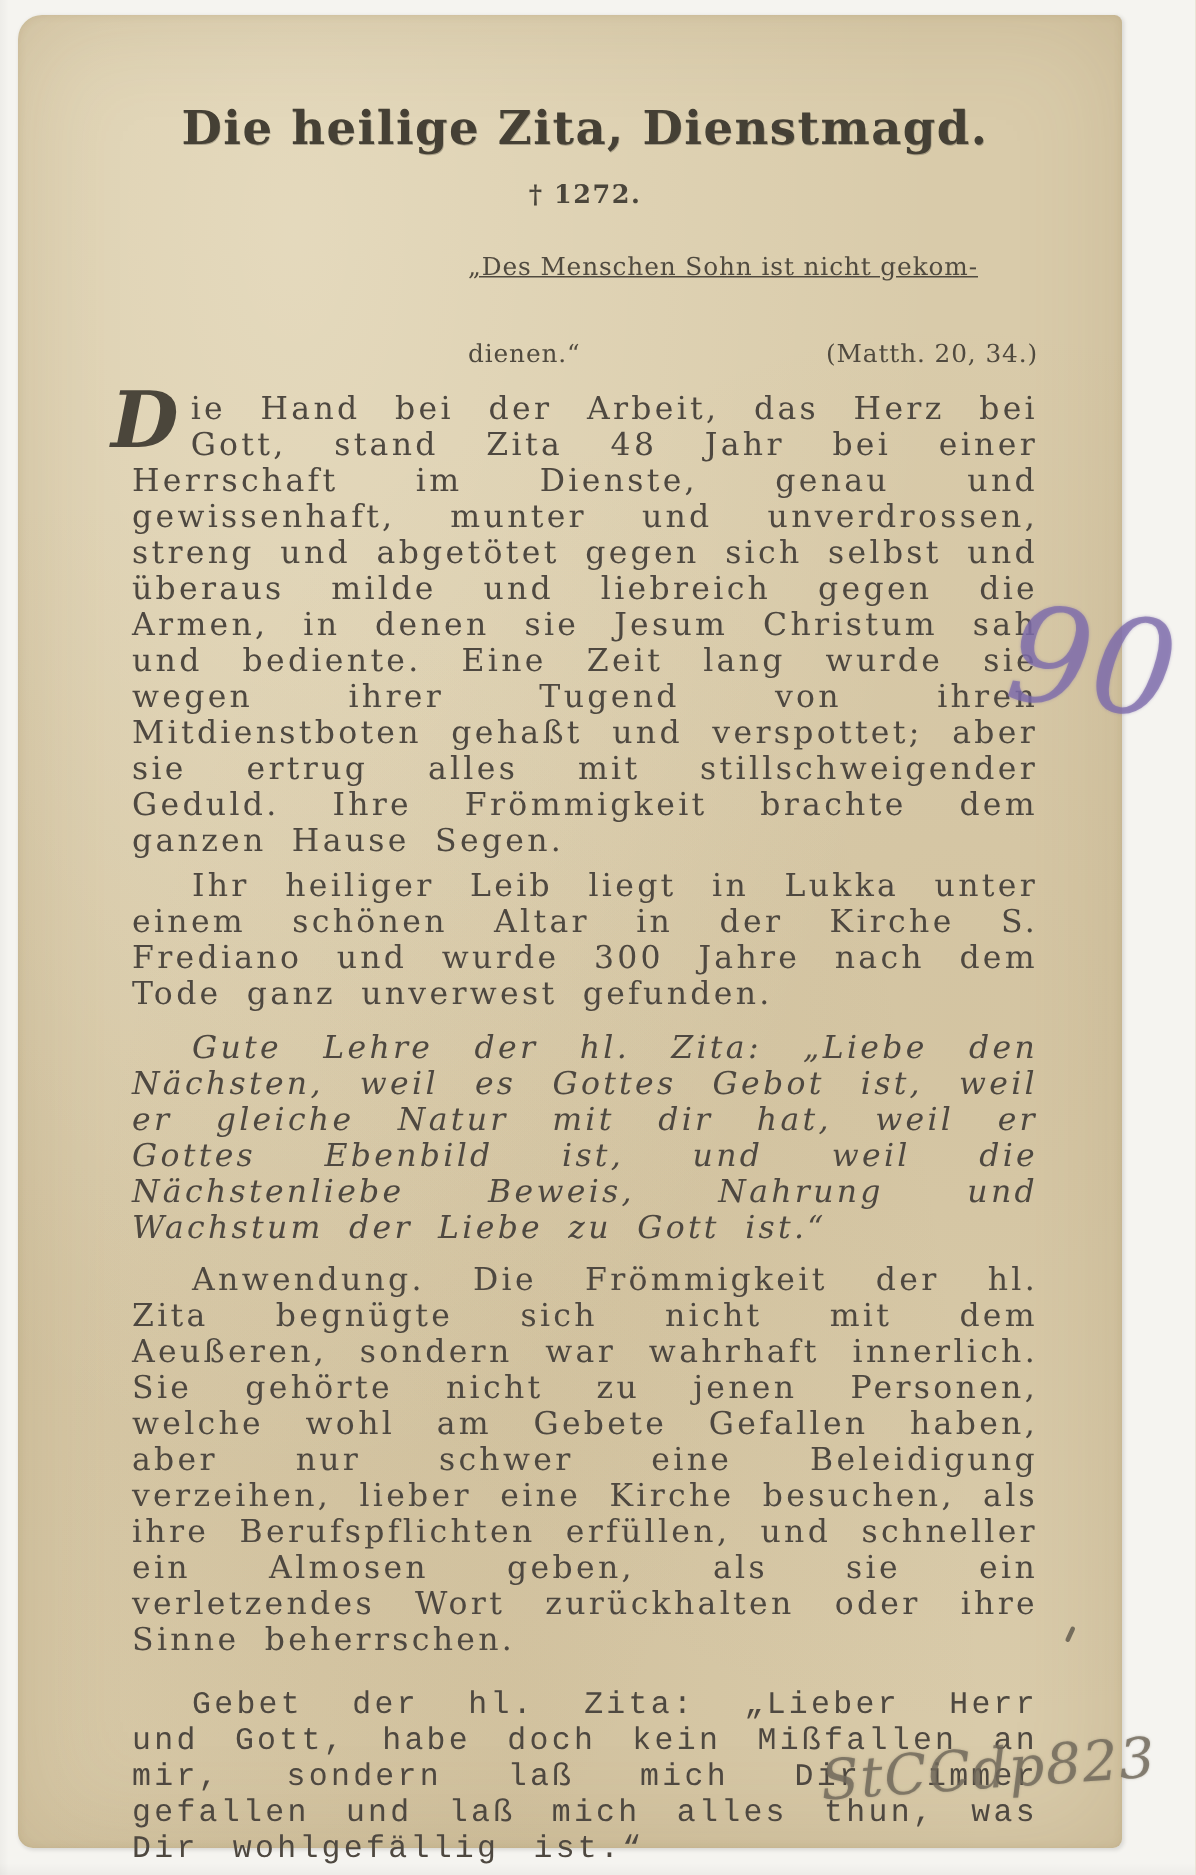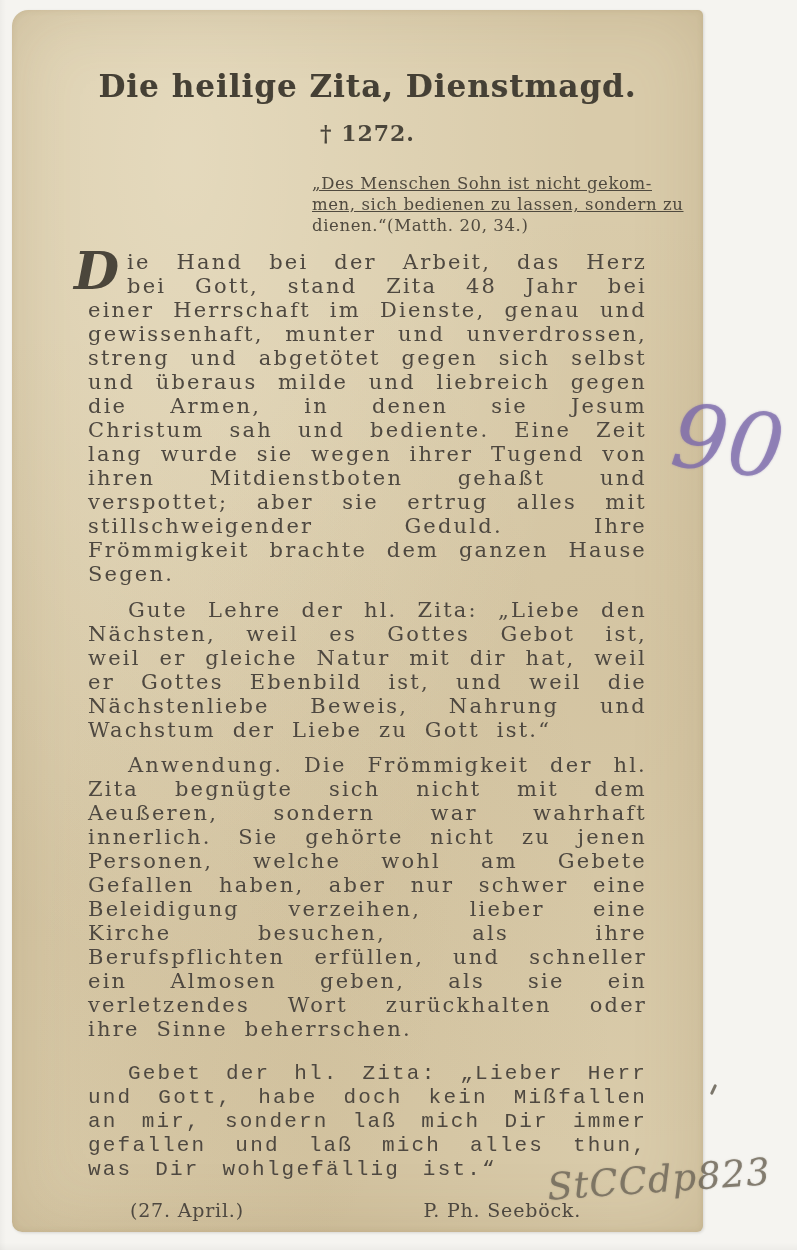--- a/index.html
+++ b/index.html
@@ -19,84 +19,85 @@
     inset: 0;
     background:
       linear-gradient(90deg, rgba(0,0,0,0.03), rgba(0,0,0,0) 6px),
       linear-gradient(0deg, rgba(0,0,0,0.03), rgba(0,0,0,0) 8px),
       #f5f4f0;
   }
   .paper {
     position: absolute;
     left: 12px;
     top: 10px;
-    width: 655px;
+    width: 736px;
     height: 1222px;
     background-color: #d9cbaa;
     background-image:
       radial-gradient(ellipse at 25% 12%, rgba(255,250,232,0.30), rgba(255,250,232,0) 55%),
       radial-gradient(ellipse at 85% 55%, rgba(148,118,66,0.08), rgba(148,118,66,0) 50%),
       radial-gradient(ellipse at 45% 96%, rgba(148,118,66,0.10), rgba(148,118,66,0) 55%),
       radial-gradient(ellipse at 5% 70%, rgba(148,118,66,0.07), rgba(148,118,66,0) 45%);
     border-radius: 16px 5px 6px 10px;
     box-shadow:
       inset 0 0 70px rgba(125, 98, 55, 0.18),
       inset 0 0 6px rgba(125, 98, 55, 0.15),
       1px 1px 3px rgba(0,0,0,0.12);
     color: #4e4840;
-    padding-left: 36px;
   }
   .content {
     position: absolute;
     left: 76px;
     right: 56px;
     top: 0;
   }
   .title {
     margin-top: 58px;
     text-align: center;
     font-size: 31px;
     font-weight: bold;
     letter-spacing: 1px;
     color: #454035;
     text-shadow: 0.4px 0.4px 0 rgba(69,64,53,0.35);
   }
   .obiit {
     margin-top: 16px;
     text-align: center;
-    font-size: 22px;
+    font-size: 17px;
     font-weight: bold;
     letter-spacing: 1px;
     color: #4b463b;
   }
   .epigraph {
     margin-top: 27px;
     margin-left: 224px;
     font-size: 16.5px;
     line-height: 21px;
     letter-spacing: 0.6px;
     color: #504a3f;
   }
   .epigraph .line { white-space: nowrap; text-decoration: underline; }
   .epigraph .last-line {
     display: flex;
+    justify-content: space-between;
+    margin-top: 37px;
   }
   .para {
     font-size: 21px;
     line-height: 24px;
     text-align: justify;
     letter-spacing: 2.2px;
     word-spacing: 8px;
     color: #4e4840;
     margin: 0;
   }
   .indent { text-indent: 40px; }
   .p1 { margin-top: 14px; }
   .p2 { margin-top: 6px; }
-  .p3 { margin-top: 12px; }
+  .p3 { margin-top: 12px; font-style: italic; }
   .p4 { margin-top: 11px; }
   .p5 { margin-top: 21px; font-family: Liberation Mono, monospace; }
   .dropcap {
     float: left;
     font-size: 52px;
     line-height: 42px;
     font-style: italic;
     font-weight: bold;
     letter-spacing: 0;
     margin: 0 8px 0 -14px;
@@ -153,32 +154,32 @@
 <div class="scan-bg"></div>
 
 <div class="paper">
   <div class="content">
 
     <div class="title">Die heilige Zita, Dienstmagd.</div>
     <div class="obiit">† 1272.</div>
 
     <div class="epigraph">
       <div class="line">„Des Menschen Sohn ist nicht gekom-</div>
-      <div class="line">men, sich bedienen zu lassen, sondern zu</div>
       <div class="last-line">
         <span>dienen.“</span>
         <span>(Matth. 20, 34.)</span>
       </div>
     </div>
 
     <p class="para p1">
       <span class="dropcap">D</span>
       <span>ie Hand bei der Arbeit, das Herz bei Gott, stand Zita 48 Jahr bei einer Herrschaft im Dienste, genau und gewissenhaft, munter und unverdrossen, streng und abgetötet gegen sich selbst und überaus milde und liebreich gegen die Armen, in denen sie Jesum Christum sah und bediente. Eine Zeit lang wurde sie wegen ihrer Tugend von ihren Mitdienstboten gehaßt und verspottet; aber sie ertrug alles mit stillschweigender Geduld. Ihre Frömmigkeit brachte dem ganzen Hause Segen.</span>
     </p>
 
+    <p class="para indent p2">Ihr heiliger Leib liegt in Lukka unter einem schönen Altar in der Kirche S. Frediano und wurde 300 Jahre nach dem Tode ganz unverwest gefunden.</p>
 
     <p class="para indent p3">Gute Lehre der hl. Zita: „Liebe den Nächsten, weil es Gottes Gebot ist, weil er gleiche Natur mit dir hat, weil er Gottes Ebenbild ist, und weil die Nächstenliebe Beweis, Nahrung und Wachstum der Liebe zu Gott ist.“</p>
 
     <p class="para indent p4">Anwendung. Die Frömmigkeit der hl. Zita begnügte sich nicht mit dem Aeußeren, sondern war wahrhaft innerlich. Sie gehörte nicht zu jenen Personen, welche wohl am Gebete Gefallen haben, aber nur schwer eine Beleidigung verzeihen, lieber eine Kirche besuchen, als ihre Berufspflichten erfüllen, und schneller ein Almosen geben, als sie ein verletzendes Wort zurückhalten oder ihre Sinne beherrschen.</p>
 
     <p class="para indent p5">Gebet der hl. Zita: „Lieber Herr und Gott, habe doch kein Mißfallen an mir, sondern laß mich Dir immer gefallen und laß mich alles thun, was Dir wohlgefällig ist.“</p>
 
     <div class="byline">
       <span>(27. April.)</span>
       <span>P. Ph. Seeböck.</span>

